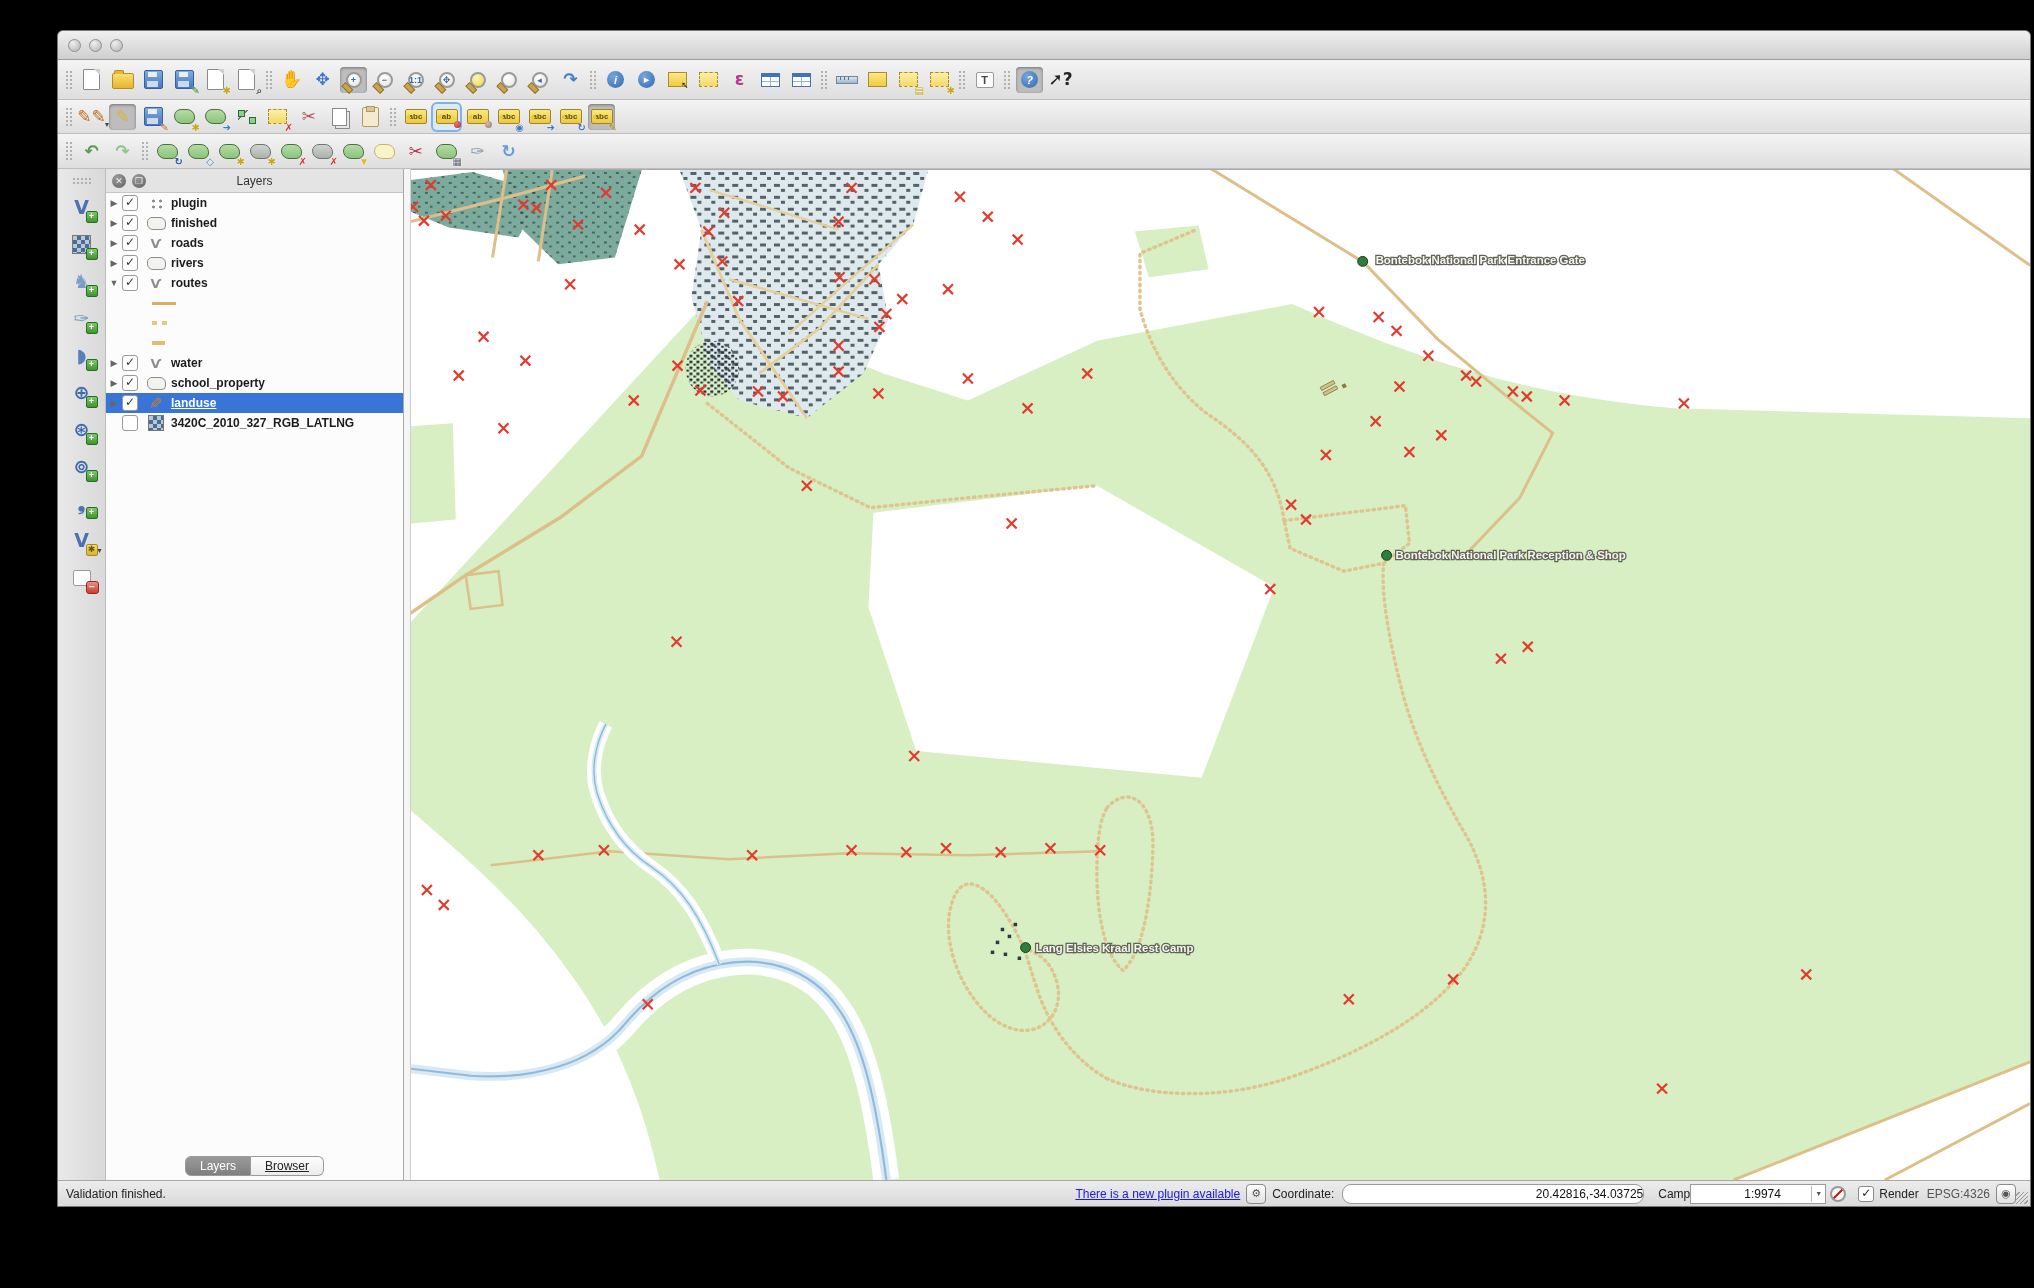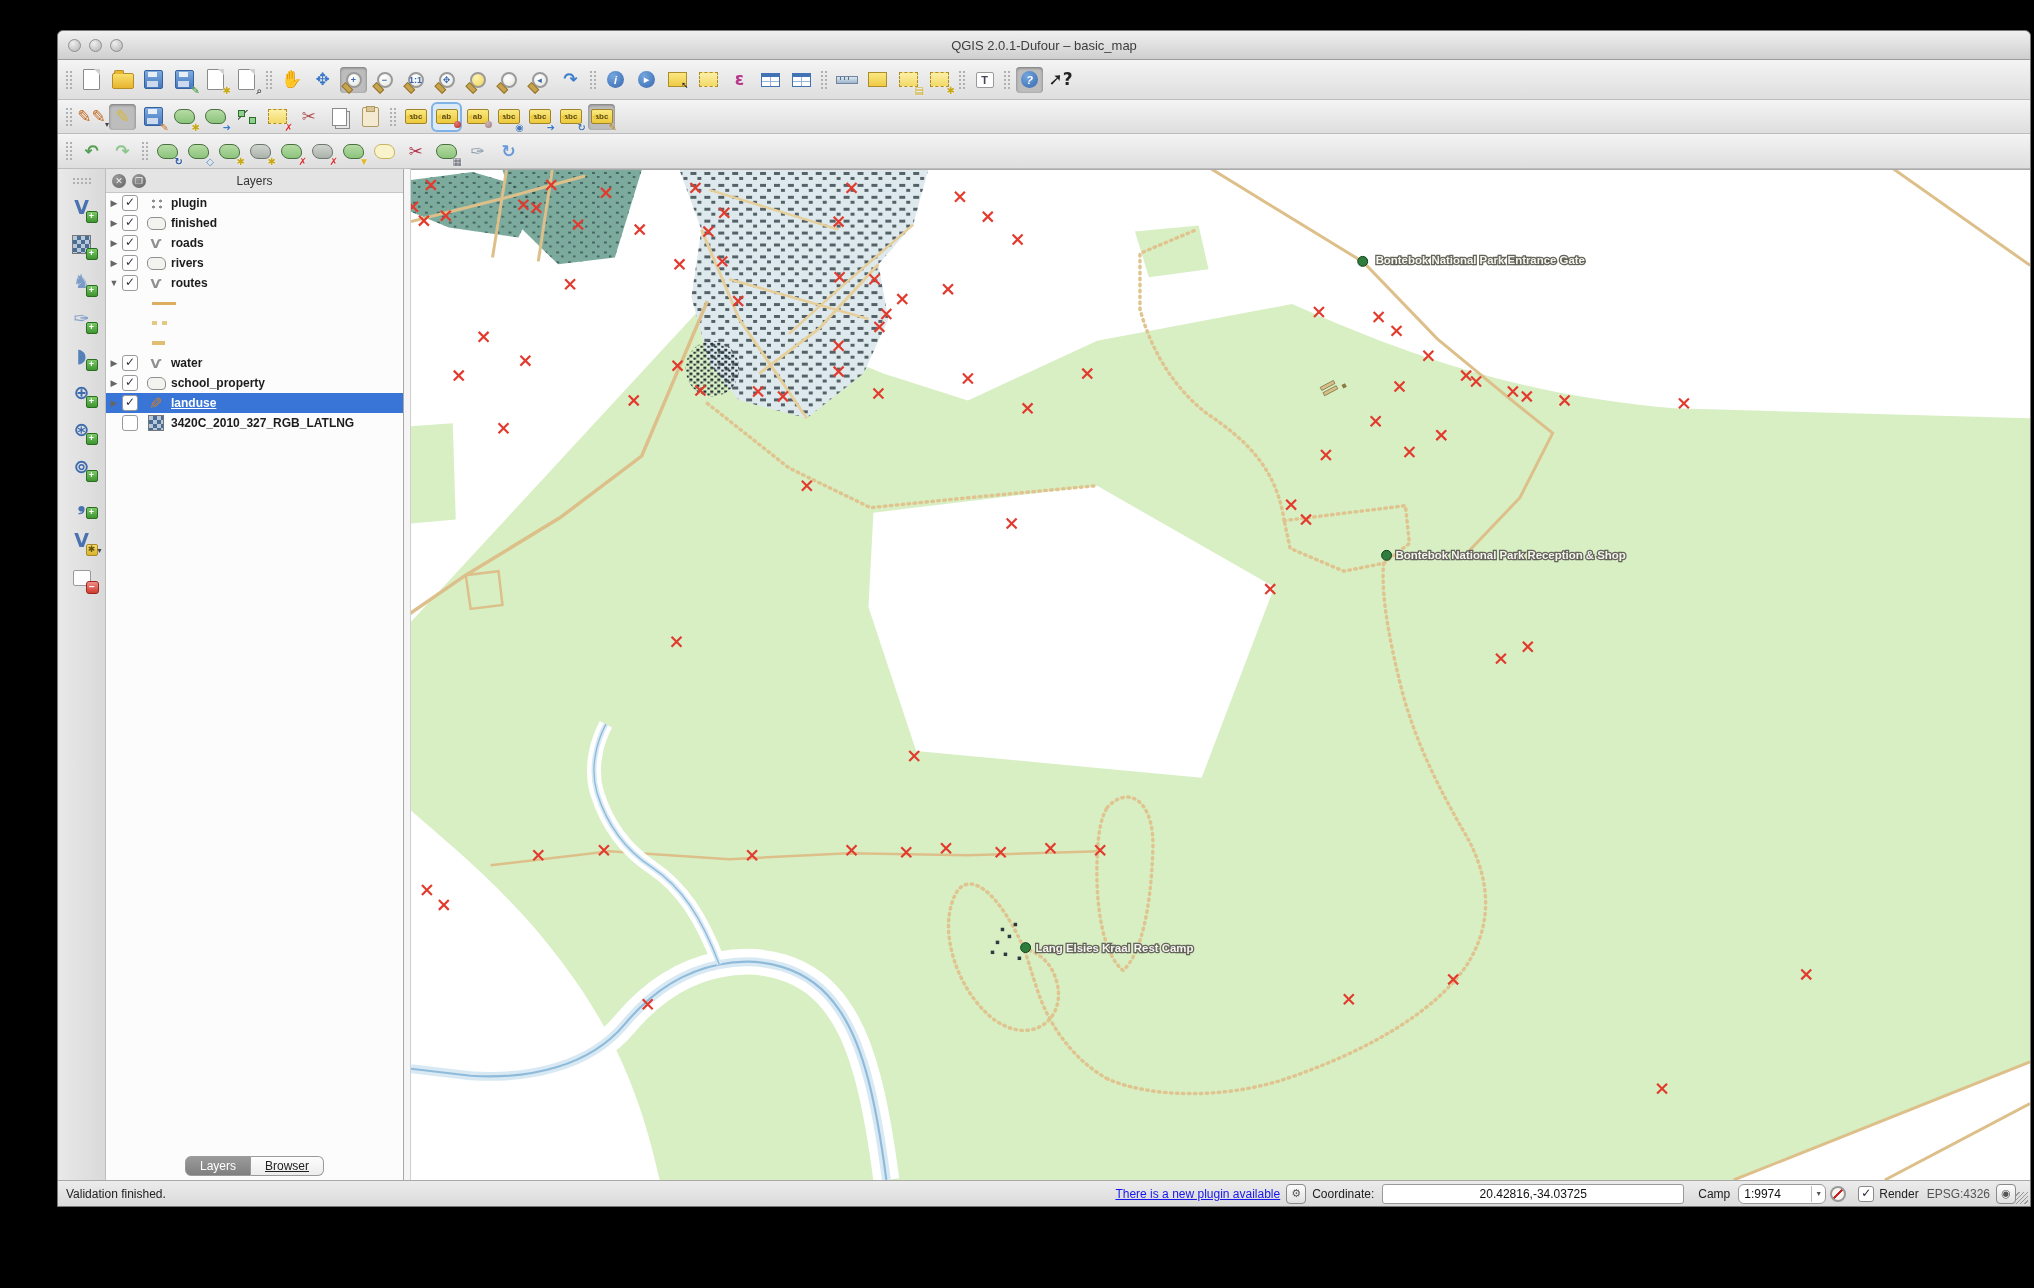--- a/index.html
+++ b/index.html
@@ -127,24 +127,24 @@
   .mapwrap{flex:1;background:#fff;position:relative;border-top:1px solid #aaa;}
   .mapwrap svg{position:absolute;inset:0;width:100%;height:100%;}
   .maplabel{font-family:"Liberation Sans","DejaVu Sans",sans-serif;font-size:11.5px;font-weight:bold;
     fill:#f6f6f0;paint-order:stroke;stroke:#63635a;stroke-width:2.6px;}
   
   .statusbar{height:25px;background:linear-gradient(#ececec,#dadada);border-top:1px solid #a8a8a8;
     display:flex;align-items:center;font-size:12px;color:#222;padding:0 8px;flex:0 0 auto;position:relative;}
   .slink{color:#1717ee;text-decoration:underline;margin-left:auto;}
   .sico{width:18px;height:18px;border:1px solid #8a8a8a;border-radius:4px;background:linear-gradient(#fdfdfd,#e0e0e0);
     display:flex;align-items:center;justify-content:center;font-size:11px;color:#555;margin:0 6px;}
-  .coordbox{width:300px;height:18px;background:#fff;border:1px solid #9a9a9a;border-radius:3px;
-    text-align:center;font-size:12px;line-height:18px;color:#111;margin-left:8px;}
-  .scalebox{width:86px;height:18px;background:#fff;border:1px solid #9a9a9a;border-radius:6px;margin-left:8px;
-    display:flex;align-items:center;position:relative;}
+  .coordbox{width:300px;height:18px;background:#fff;border:1px solid #9a9a9a;border-radius:9px;
+    text-align:right;font-size:12px;line-height:18px;color:#111;margin-left:8px;}
+  .scalebox{width:86px;height:18px;background:#fff;border:1px solid #9a9a9a;border-radius:0;
+    display:flex;align-items:center;position:relative;padding-left:48px;}
   .scalebox .val{flex:1;padding-left:5px;font-size:12px;color:#111;}
   .scalebox .caret{width:13px;height:16px;border-left:1px solid #bbb;font-size:7px;color:#555;
     display:flex;align-items:center;justify-content:center;}
   .stopmag{width:16px;height:16px;border:2px solid #9a9a9a;border-radius:50%;position:relative;margin:0 4px;
     background:linear-gradient(135deg,transparent 45%,#cc2222 45%,#cc2222 55%,transparent 55%),#f6f6f2;box-sizing:border-box;}
   .rcb{width:14px;height:14px;background:#fff;border:1px solid #8a8a8a;border-radius:3px;font-size:12px;
     line-height:12px;text-align:center;color:#223;font-weight:bold;margin:0 5px 0 8px;}
   .epsg{color:#555;margin-left:8px;}
   .resize{position:absolute;right:2px;bottom:2px;width:12px;height:12px;
     background:repeating-linear-gradient(135deg,transparent,transparent 2px,#9a9a9a 2px,#9a9a9a 3px);}
@@ -153,21 +153,20 @@
 <body>
 
 <div id="window">
 
   <div class="titlebar">
     <div class="lights">
       <span class="light"></span>
       <span class="light"></span>
       <span class="light"></span>
     </div>
-    <div class="wtitle">QGIS 2.0.1-Dufour – basic_map</div>
   </div>
 
   <div class="tbrow" id="tb1">
       <span class="grip"></span>
       <span class="ic">
         <span class="s-page"></span>
       </span>
       <span class="ic">
         <span class="s-folder"></span>
       </span>

